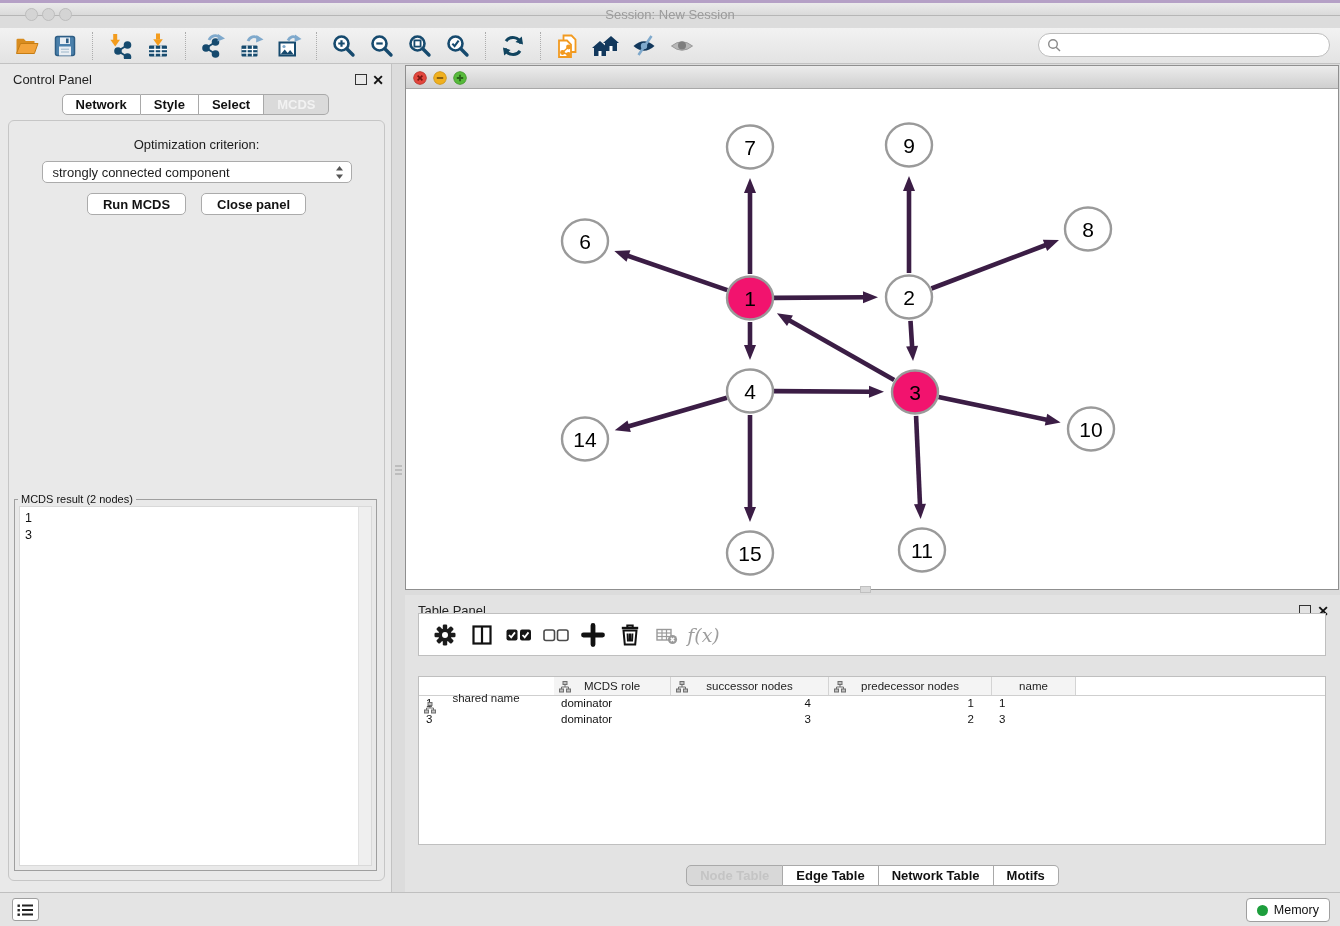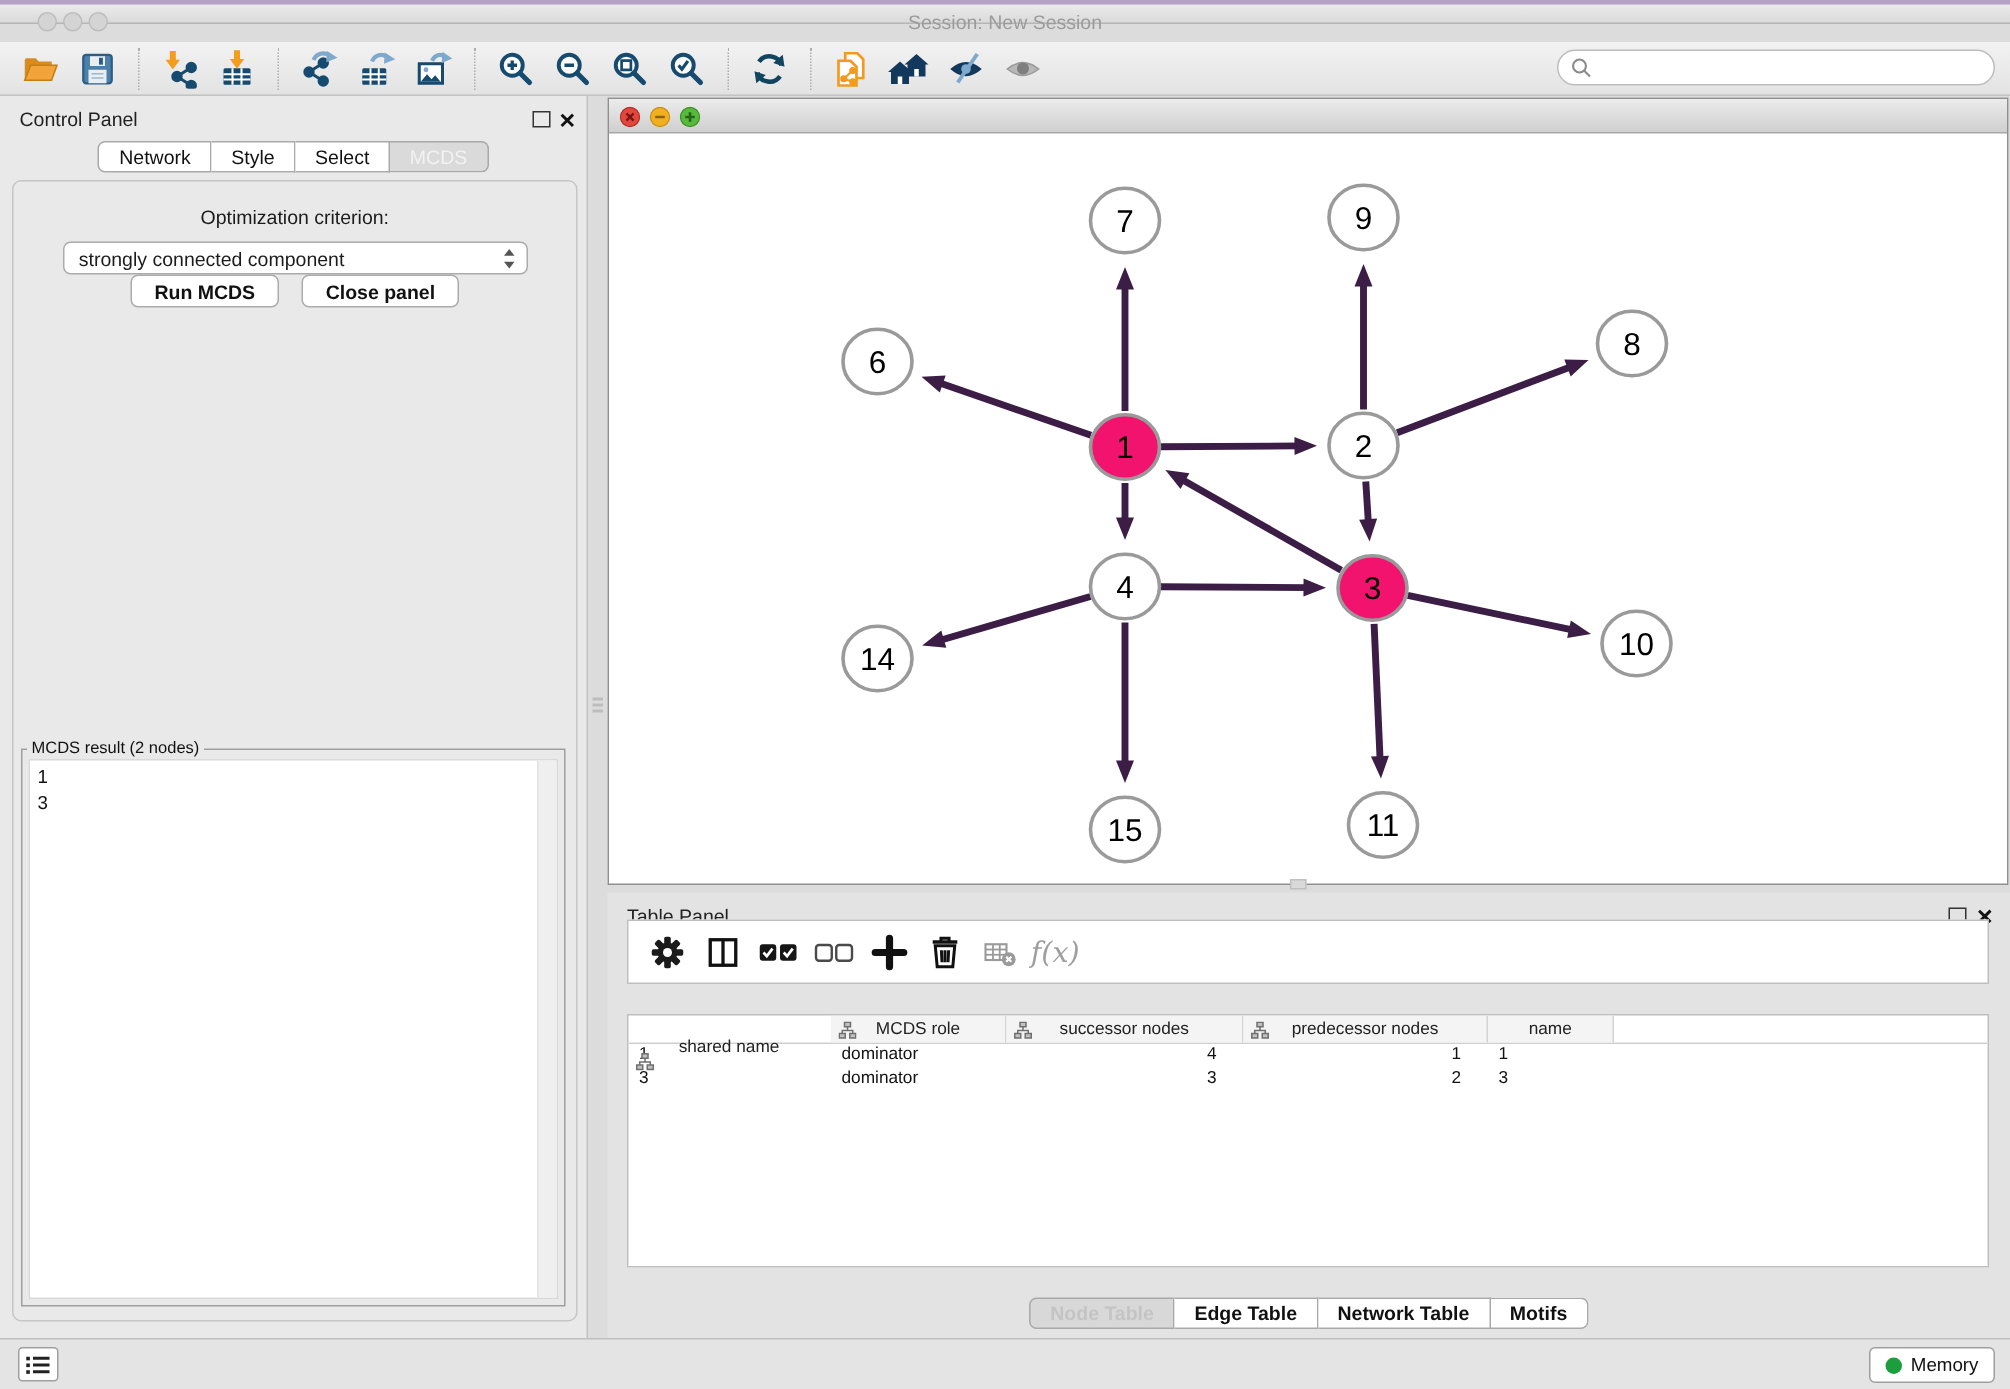--- a/index.html
+++ b/index.html
@@ -29,33 +29,33 @@
   .control-panel { position:absolute; left:0; top:64px; width:392px; height:828px;
     background:#e9e9e9; border-right:1px solid #c2c2c2; }
   .panel-head { position:relative; height:30px; }
   .panel-title { position:absolute; left:13px; top:8px; font-size:13px; color:#222; }
   .float-ic { position:absolute; width:12px; height:11px; border:1.6px solid #333; top:10px; }
   .close-ic { position:absolute; top:8px; font-size:14px; font-weight:bold; color:#111; }
   .cp-float { right:24px; } .cp-close { right:7px; }
 
   .seg-row { display:flex; justify-content:center; }
   .seg-tab { background:#fff; border:1px solid #a9a9a9; border-left:none; padding:3px 13px;
-    font-size:13px; font-weight:400; color:#111; height:21px; line-height:14px; cursor:default; }
+    font-size:13px; font-weight:700; color:#111; height:21px; line-height:14px; cursor:default; }
   .seg-tab:first-child { border-left:1px solid #a9a9a9; border-radius:5px 0 0 5px; }
   .seg-tab:last-child { border-radius:0 5px 5px 0; }
   .seg-tab.active { background:#dadada; color:#f2f2f2; }
 
   .cp-content { position:absolute; left:8px; right:6px; top:56px; bottom:11px;
     border:1px solid #c6c6c6; border-radius:6px; }
   .opt-label { text-align:center; margin-top:16px; font-size:13px; }
   .selectbox { position:relative; width:310px; height:22px; margin:9px auto 0; background:#fff;
     border:1px solid #ababab; border-radius:5px; padding:3px 24px 0 10px; font-size:13px;
     white-space:nowrap; overflow:hidden; }
   .stepper { position:absolute; right:7px; top:3px; }
-  .btn-row { display:flex; justify-content:center; gap:15px; margin-top:0; }
+  .btn-row { display:flex; justify-content:center; gap:15px; margin-top:10px; }
   .pbtn { background:#fff; border:1px solid #ababab; border-radius:5px; height:22px; padding:0 15px;
     font-size:13px; font-weight:600; color:#111; font-family:"Liberation Sans",sans-serif; }
 
   .result-fs { position:absolute; left:5px; right:7px; top:372px; bottom:9px;
     border:1px solid #9f9f9f; }
   .result-fs legend { font-size:11px; padding:0 3px; margin-left:3px; color:#111; }
   .result-box { position:absolute; left:4px; right:4px; top:1px; bottom:4px; background:#fff;
     border:1px solid #d9d9d9; overflow:hidden; }
   .result-track { position:absolute; right:0; top:0; bottom:0; width:13px; background:#efefef; border-left:1px solid #e2e2e2; }
   .result-lines { padding:3px 5px; font-size:12.5px; line-height:17px; color:#111; }

